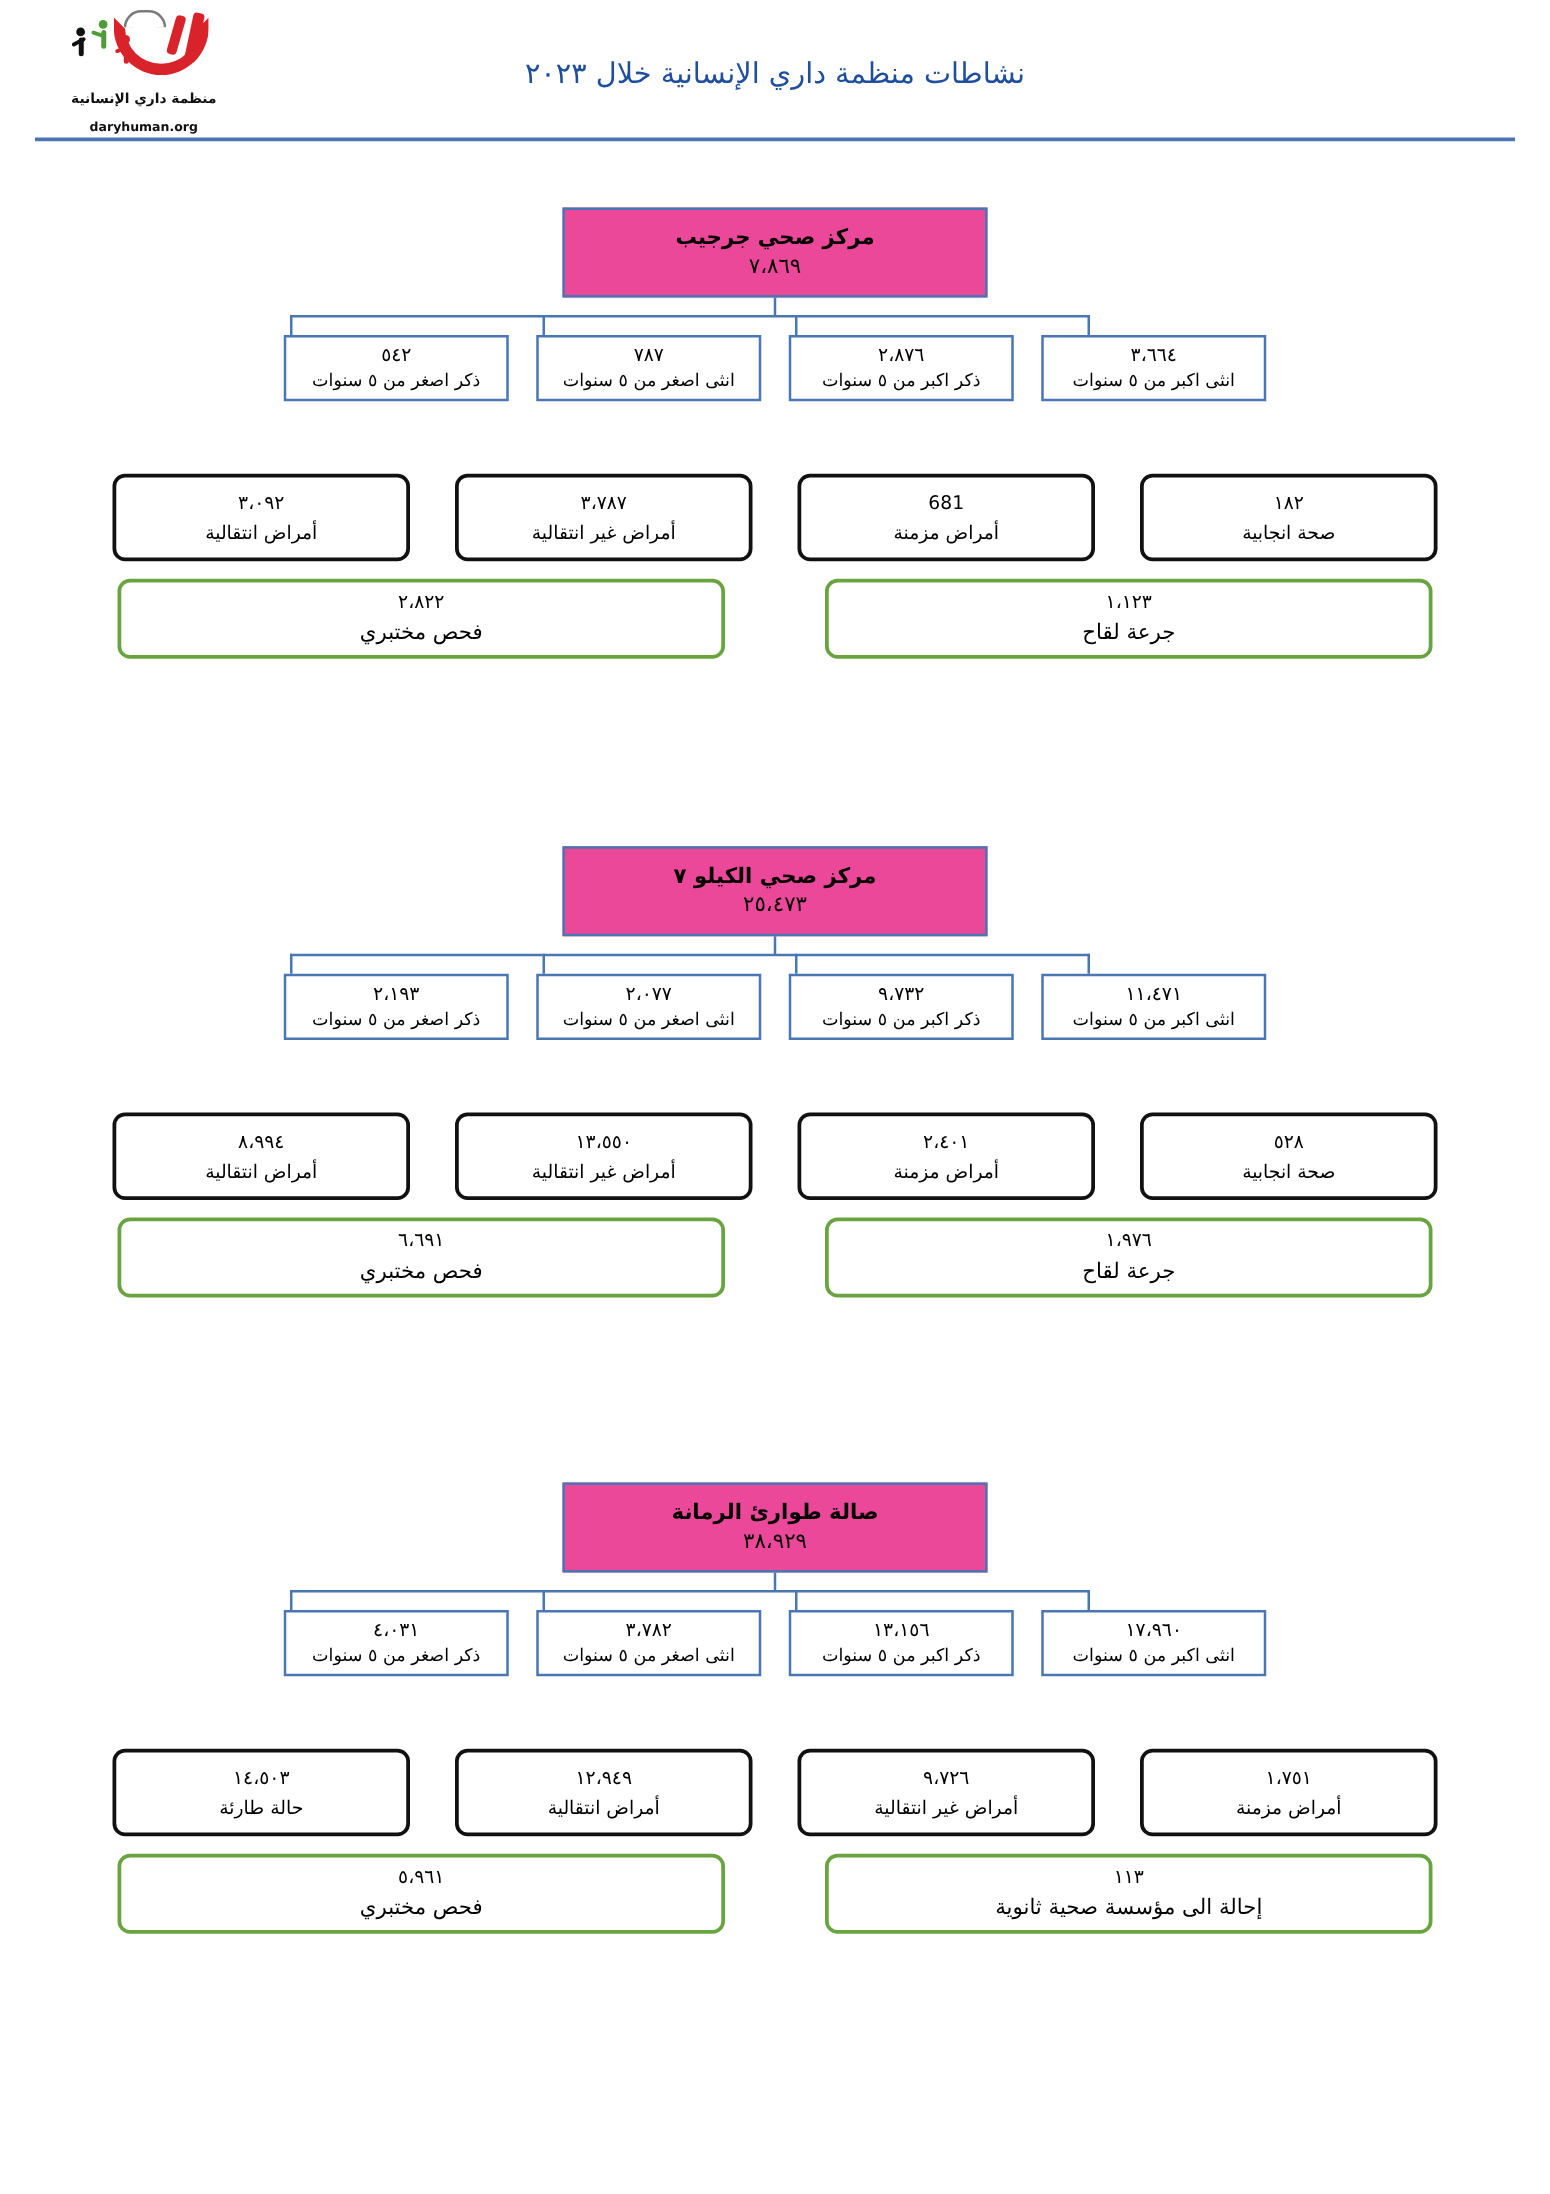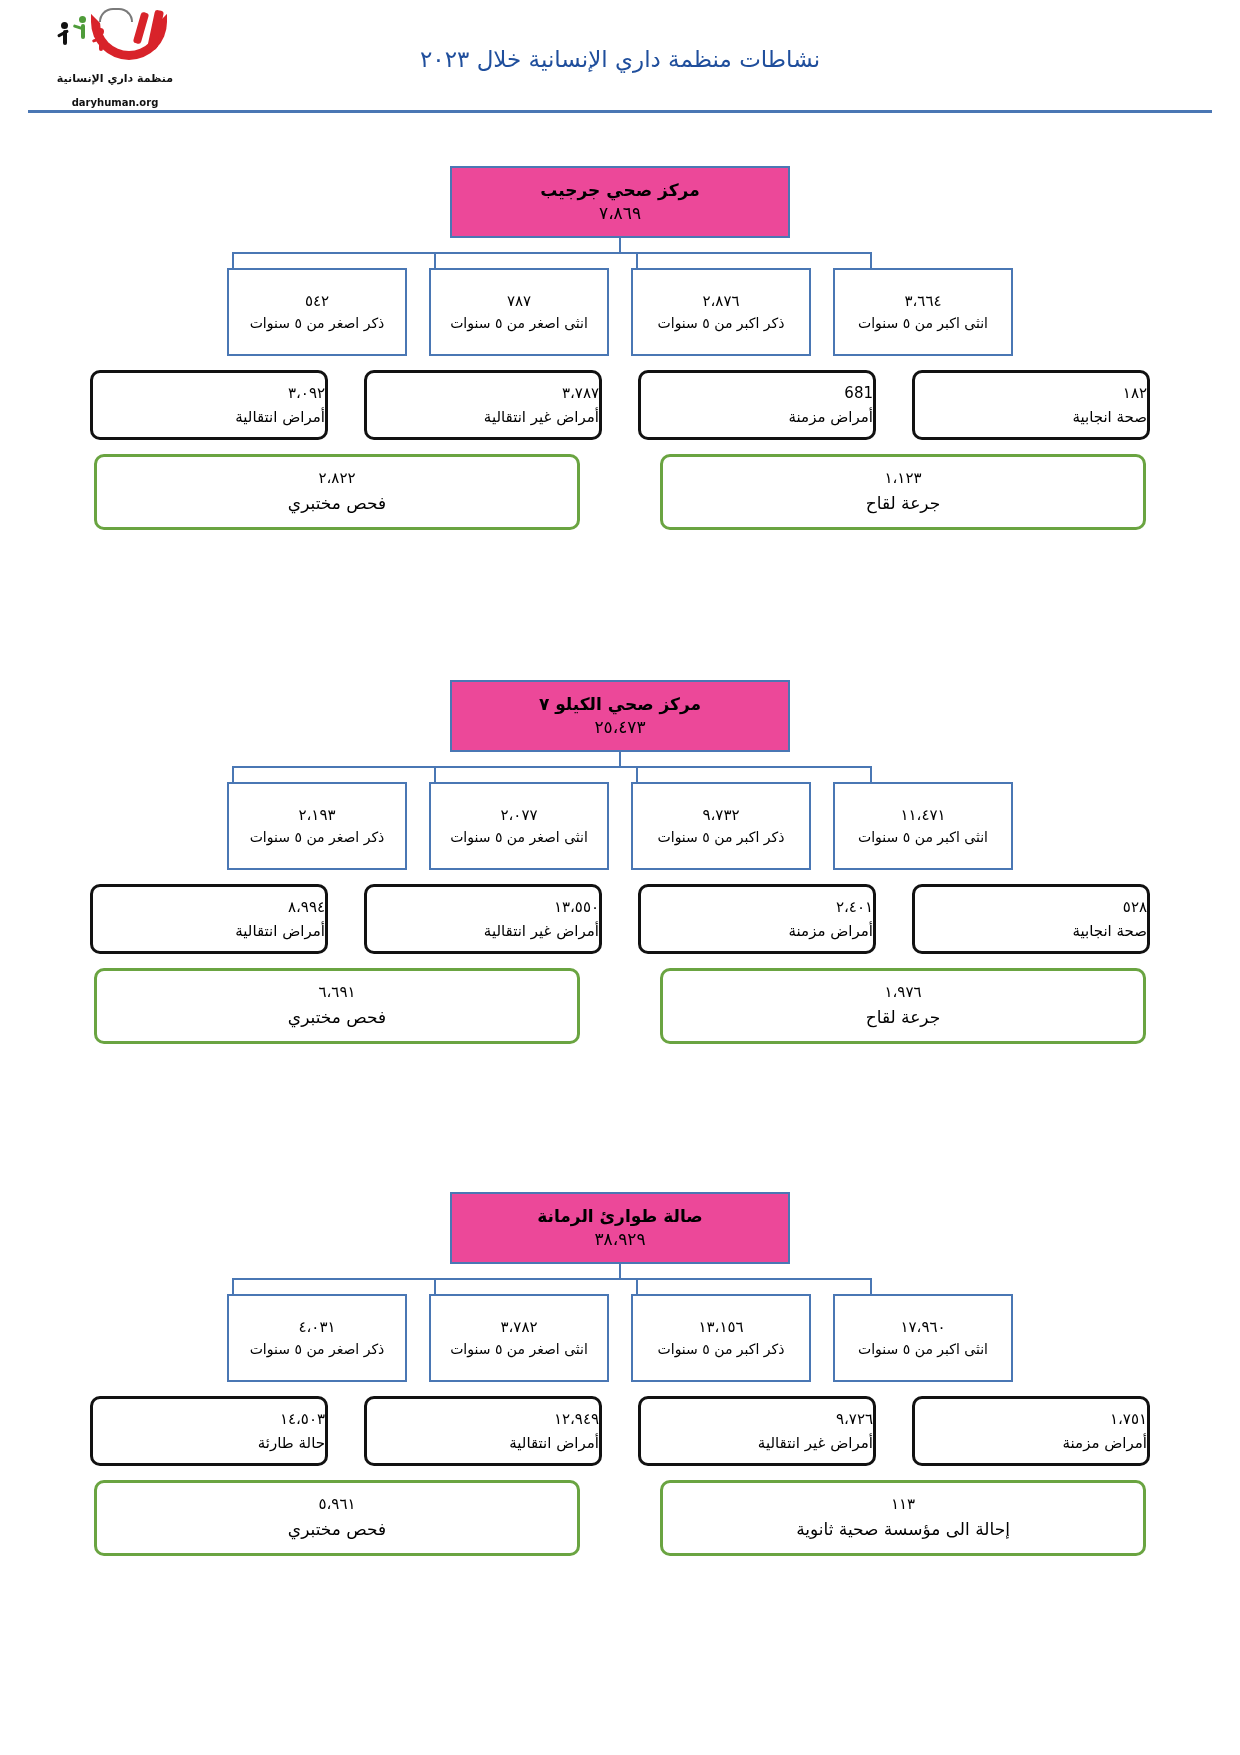--- a/index.html
+++ b/index.html
@@ -208,21 +208,21 @@
   }
 
   
   .row-blue {
     display: flex;
     justify-content: center;
     gap: 22px;
   }
   .node-blue {
     width: 180px;
-    height: 88px;
+    height: 53px;
     border: 2px solid #4a77b4;
     background: #ffffff;
     display: flex;
     flex-direction: column;
     align-items: center;
     justify-content: center;
     direction: rtl;
     padding: 2px 4px;
   }
   .node-blue .n-value {
@@ -243,44 +243,45 @@
     margin-top: 14px;
   }
   .node-black {
     width: 238px;
     height: 70px;
     border: 3px solid #111111;
     border-radius: 10px;
     background: #ffffff;
     display: flex;
     flex-direction: column;
-    align-items: flex-start;
+    align-items: center;
     justify-content: center;
     direction: rtl;
+    margin-top: 44px;
   }
   .node-black .n-value {
     font-size: 15px;
     line-height: 1.6;
   }
   .node-black .n-label {
     font-size: 15px;
     line-height: 1.6;
     white-space: nowrap;
   }
 
   
   .row-green {
     display: flex;
     justify-content: center;
     gap: 80px;
     margin-top: 14px;
   }
   .node-green {
     width: 486px;
-    height: 76px;
+    height: 64px;
     border: 3px solid #6aa441;
     border-radius: 10px;
     background: #ffffff;
     display: flex;
     flex-direction: column;
     align-items: center;
     justify-content: center;
     direction: rtl;
   }
   .node-green .n-value {

